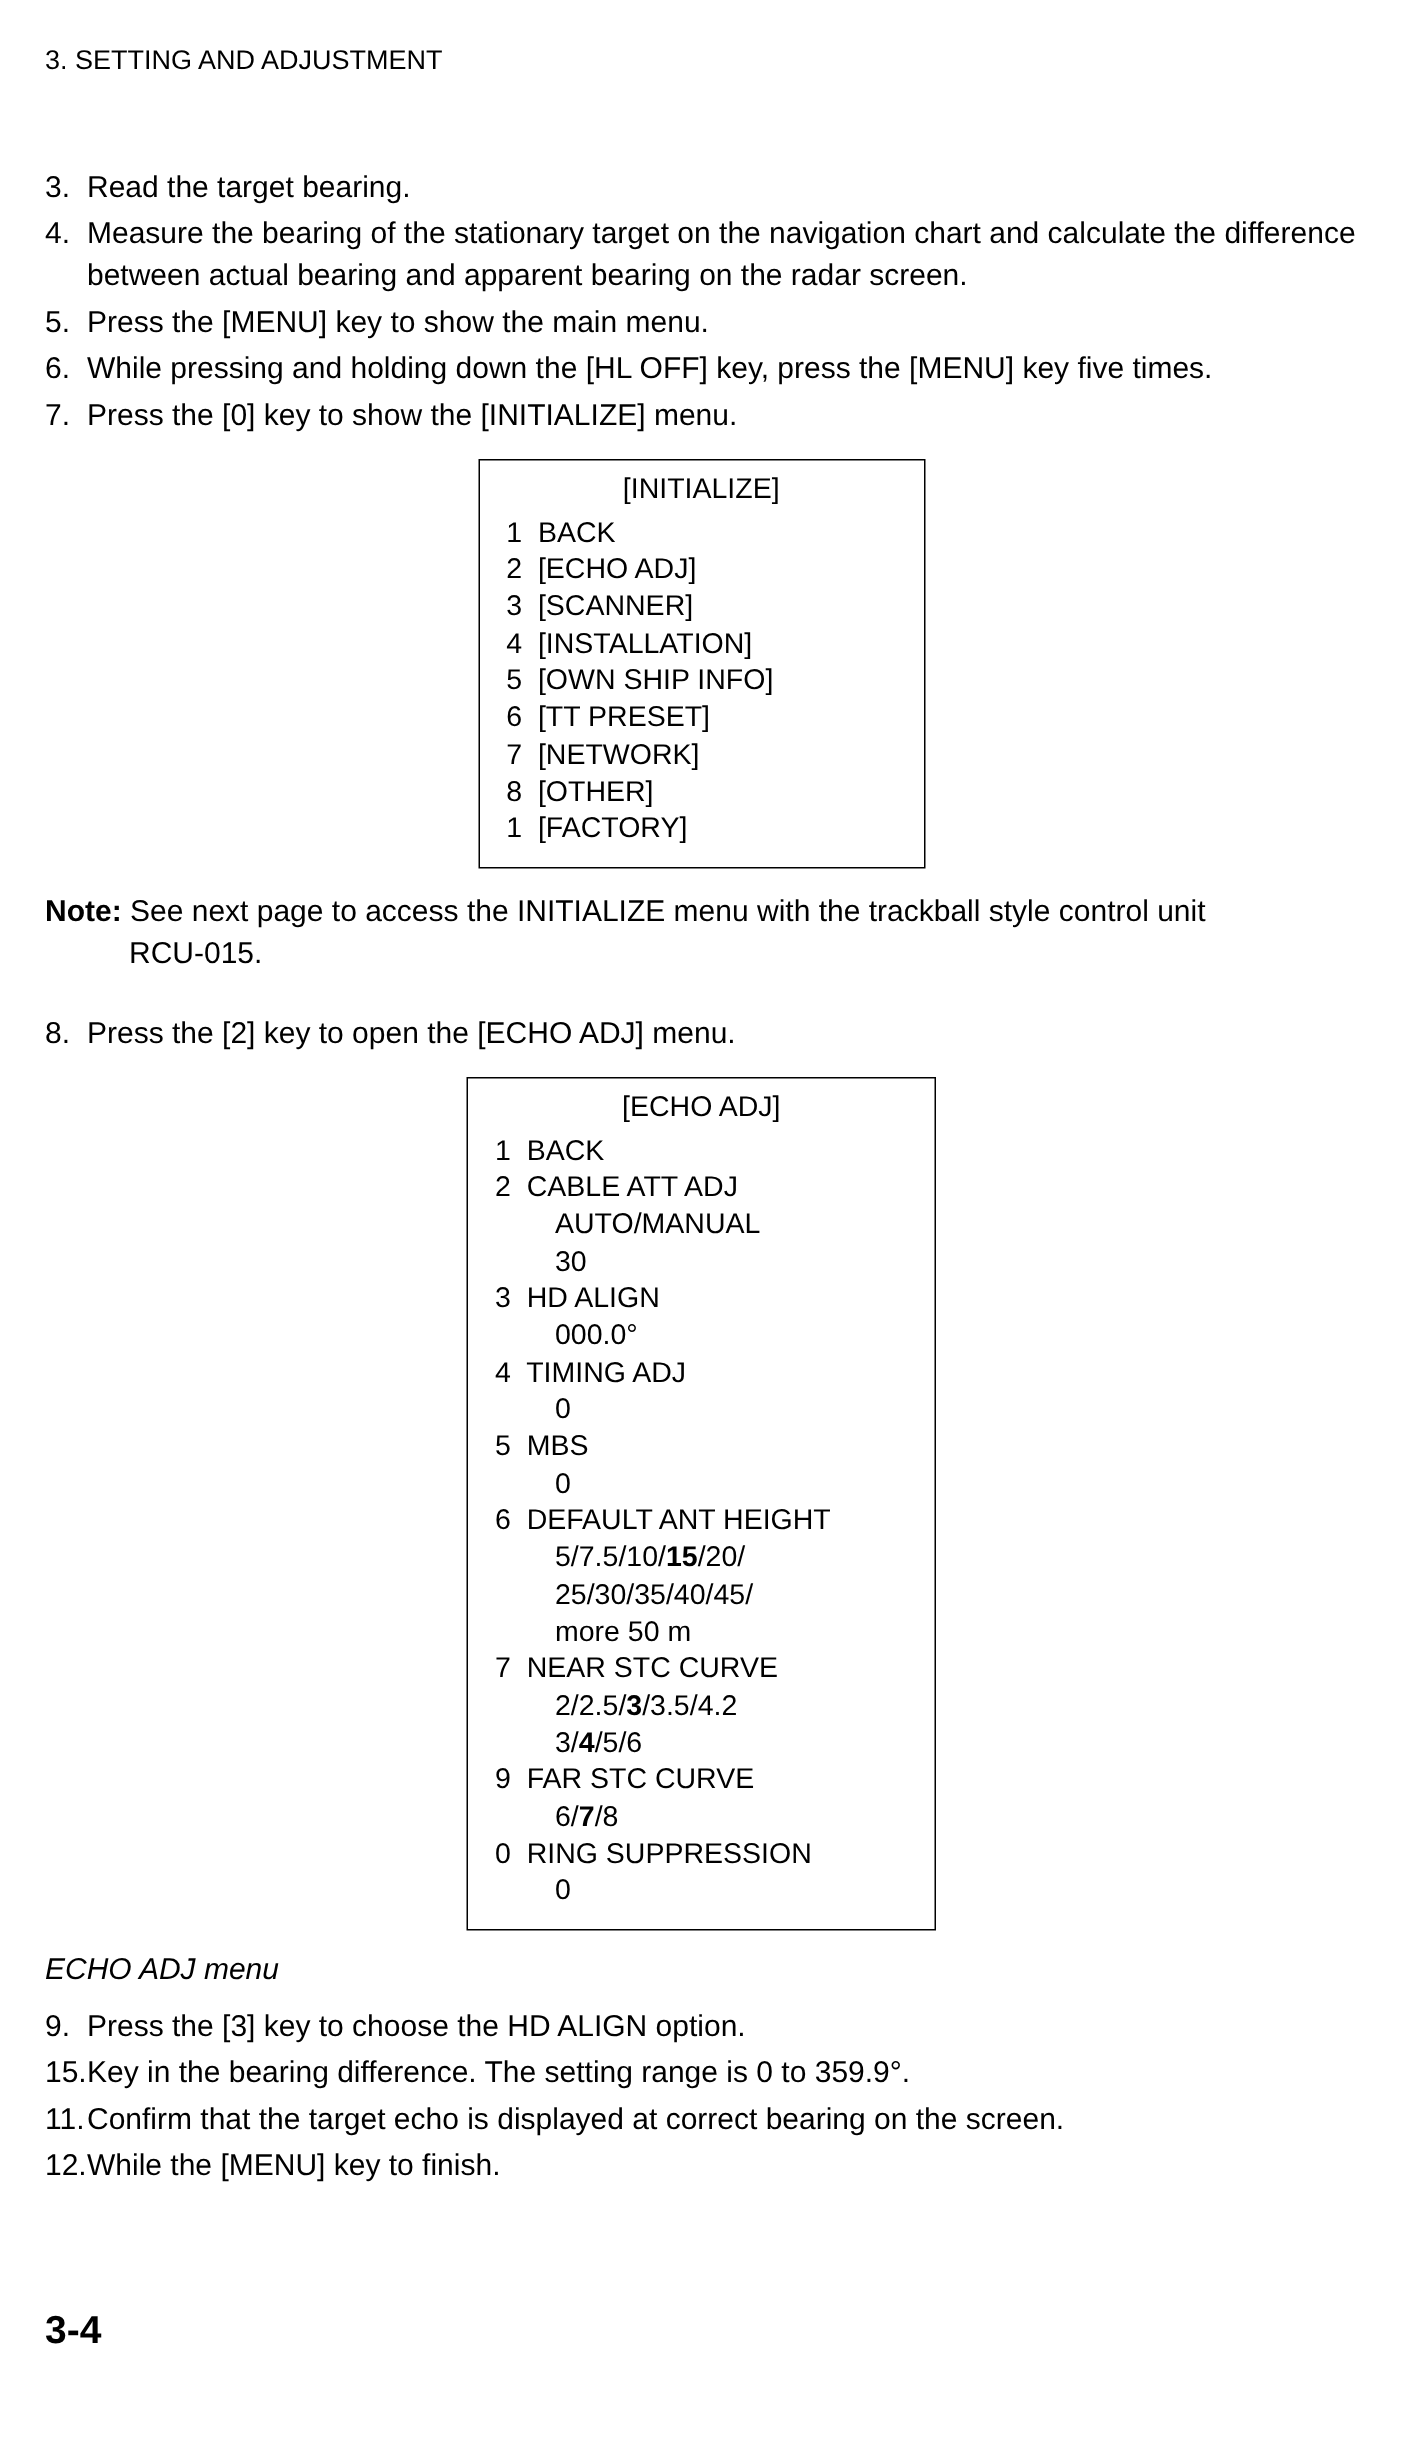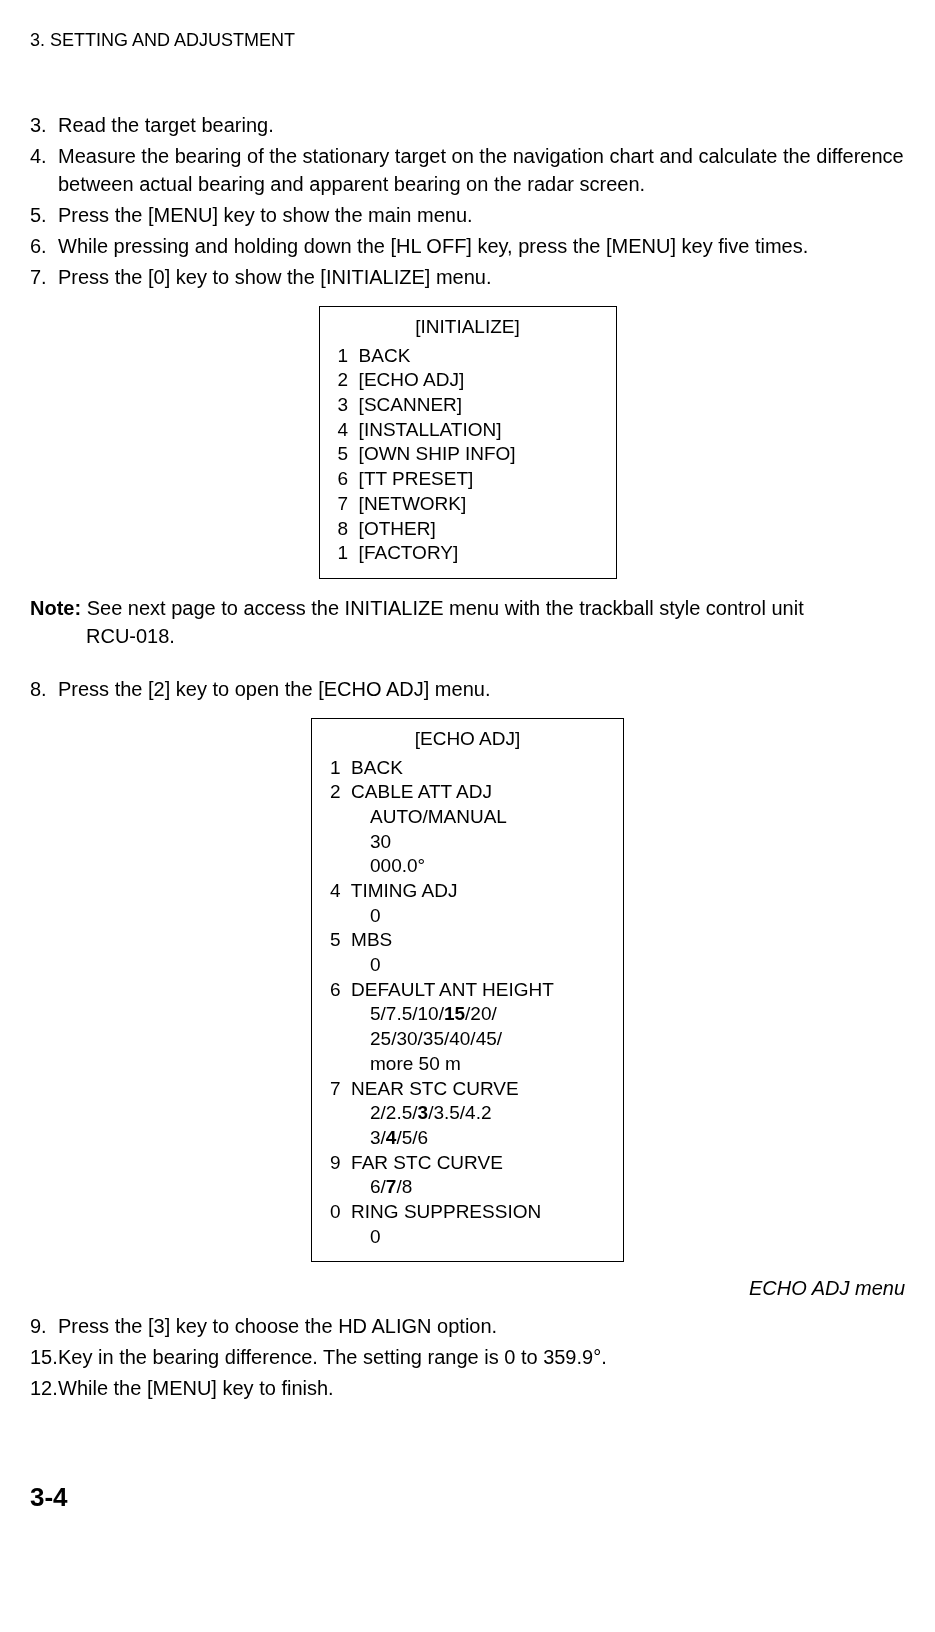--- a/index.html
+++ b/index.html
@@ -57,21 +57,21 @@
       margin: 15px 0 25px 0;
       line-height: 1.4;
     }
     .note-line .note-label {
       font-weight: bold;
     }
     .note-indent {
       padding-left: 56px;
     }
     .caption {
-      text-align: right;
+      text-align: left;
       font-style: italic;
       margin: 0 0 12px 0;
     }
     .page-num {
       font-size: 26px;
       font-weight: bold;
       margin-top: 80px;
     }
     .bold {
       font-weight: bold;
@@ -115,37 +115,38 @@
       <div class="menu-item">5  [OWN SHIP INFO]</div>
       <div class="menu-item">6  [TT PRESET]</div>
       <div class="menu-item">7  [NETWORK]</div>
       <div class="menu-item">8  [OTHER]</div>
       <div class="menu-item">1  [FACTORY]</div>
     </div>
 </div>
 
 <div class="note-line">
   <span class="note-label">Note:</span><span> See next page to access the INITIALIZE menu with the trackball style control unit</span>
-  <div class="note-indent">RCU-018.</div>
+  <div class="note-indent">RCU-015.</div>
 </div>
 
 <div class="step-list">
   <div class="step">
     <div class="step-num">8.</div>
     <div class="step-text">Press the [2] key to open the [ECHO ADJ] menu.</div>
   </div>
 </div>
 
 <div class="menu-box menu-box-2">
   <div class="menu-title">[ECHO ADJ]</div>
   <div id="menu2-items">
       <div class="menu-item">1  BACK</div>
       <div class="menu-item">2  CABLE ATT ADJ</div>
       <div class="menu-item menu-indent">AUTO/MANUAL</div>
       <div class="menu-item menu-indent">30</div>
+      <div class="menu-item">3  HD ALIGN</div>
       <div class="menu-item menu-indent">000.0°</div>
       <div class="menu-item">4  TIMING ADJ</div>
       <div class="menu-item menu-indent">0</div>
       <div class="menu-item">5  MBS</div>
       <div class="menu-item menu-indent">0</div>
       <div class="menu-item">6  DEFAULT ANT HEIGHT</div>
       <div class="menu-item menu-indent"><span>5/7.5/10/</span><span class="bold">15</span><span>/20/</span></div>
       <div class="menu-item menu-indent">25/30/35/40/45/</div>
       <div class="menu-item menu-indent">more 50 m</div>
       <div class="menu-item">7  NEAR STC CURVE</div>
@@ -163,18 +164,22 @@
 <div class="step-list" id="steps-b">
     <div class="step">
       <div class="step-num">9.</div>
       <div class="step-text">Press the [3] key to choose the HD ALIGN option.</div>
     </div>
     <div class="step">
       <div class="step-num">15.</div>
       <div class="step-text">Key in the bearing difference. The setting range is 0 to 359.9°.</div>
     </div>
     <div class="step">
+      <div class="step-num">11.</div>
+      <div class="step-text">Confirm that the target echo is displayed at correct bearing on the screen.</div>
+    </div>
+    <div class="step">
       <div class="step-num">12.</div>
       <div class="step-text">While the [MENU] key to finish.</div>
     </div>
   </div>
 
 <div class="page-num">3-4</div>
 
 </body></html>

